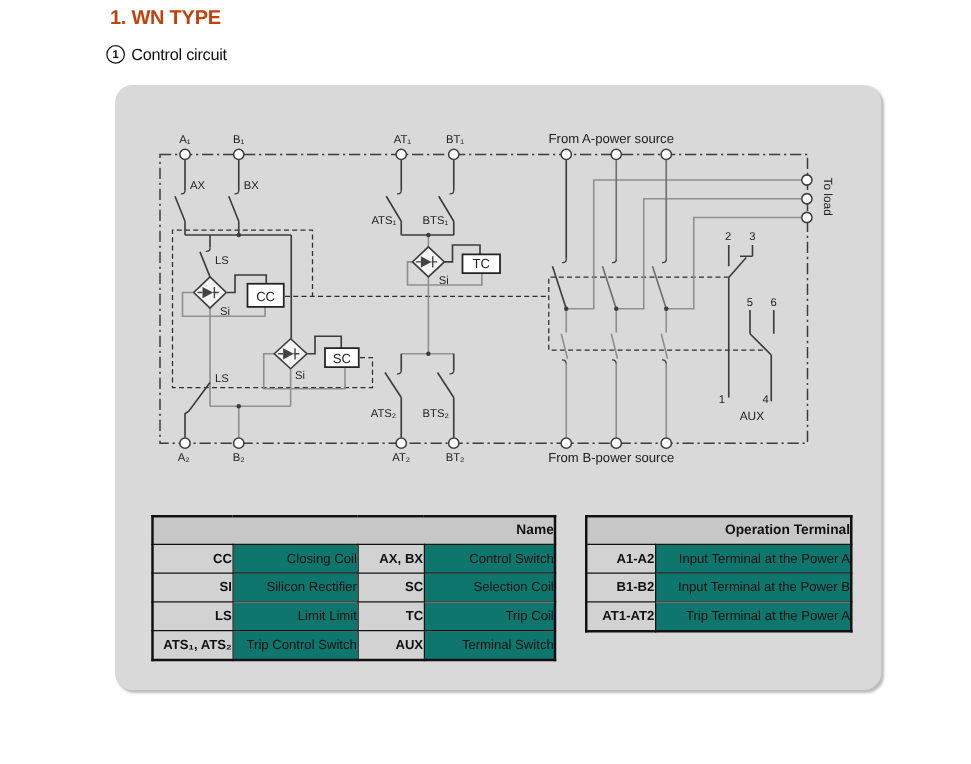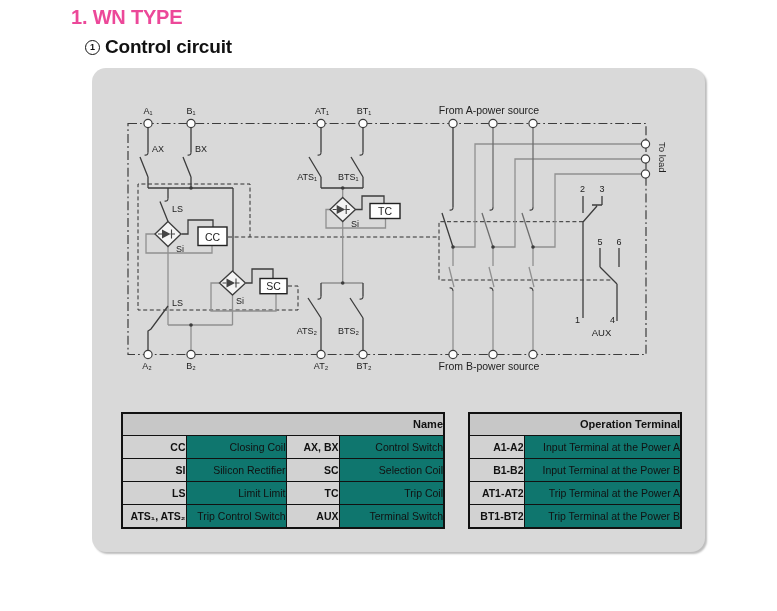--- a/index.html
+++ b/index.html
@@ -1,23 +1,23 @@
 <!DOCTYPE html>
 <html><head>
 <meta charset="utf-8">
 <style>
   html,body{margin:0;padding:0;background:#fff;}
   .stage{position:relative;width:777px;height:611px;background:#ffffff;overflow:hidden;
          font-family:"Liberation Sans","DejaVu Sans",sans-serif;color:#111;}
-  .doc-title{position:absolute;left:71px;top:6px;font-size:20px;font-weight:bold;
-             letter-spacing:-0.2px;color:#ec4899;}
+  .doc-title{position:absolute;left:88px;top:6px;font-size:16px;font-weight:bold;
+             letter-spacing:-0.2px;color:#c2410c;}
   .sub-title{position:absolute;left:85px;top:36px;display:flex;align-items:center;gap:5px;}
   .circle-num{display:inline-flex;align-items:center;justify-content:center;width:13px;height:13px;
               border:1.4px solid #141414;border-radius:50%;font-size:9px;font-weight:bold;line-height:1;}
-  .sub-title .txt{font-size:19px;font-weight:bold;letter-spacing:-0.2px;}
+  .sub-title .txt{font-size:13px;font-weight:normal;letter-spacing:-0.2px;}
   .panel{position:absolute;left:92px;top:68px;width:613px;height:484px;background:#d9d9d9;
          border-radius:14px;box-shadow:2px 2px 2px #bdbdbd;}
   svg.diagram{position:absolute;left:92px;top:68px;}
   svg text{font-family:"Liberation Sans","DejaVu Sans",sans-serif;fill:#222;}
 
   table.dtab{position:absolute;border-collapse:collapse;table-layout:fixed;
              font-size:10.5px;line-height:1;}
   table.dtab td,table.dtab th{border:1px solid #111;text-align:right;vertical-align:middle;
              padding:0;overflow:hidden;white-space:nowrap;}
   table.dtab{border:2px solid #111;}
@@ -252,20 +252,16 @@
       <td class="desc">Input Terminal at the Power A</td>
     </tr>
     <tr>
       <td class="abbr">B1-B2</td>
       <td class="desc">Input Terminal at the Power B</td>
     </tr>
     <tr>
       <td class="abbr">AT1-AT2</td>
       <td class="desc">Trip Terminal at the Power A</td>
     </tr>
-    <tr>
-      <td class="abbr">BT1-BT2</td>
-      <td class="desc">Trip Terminal at the Power B</td>
-    </tr>
   </tbody>
     </table>
 
 </div>
 
 </body></html>

